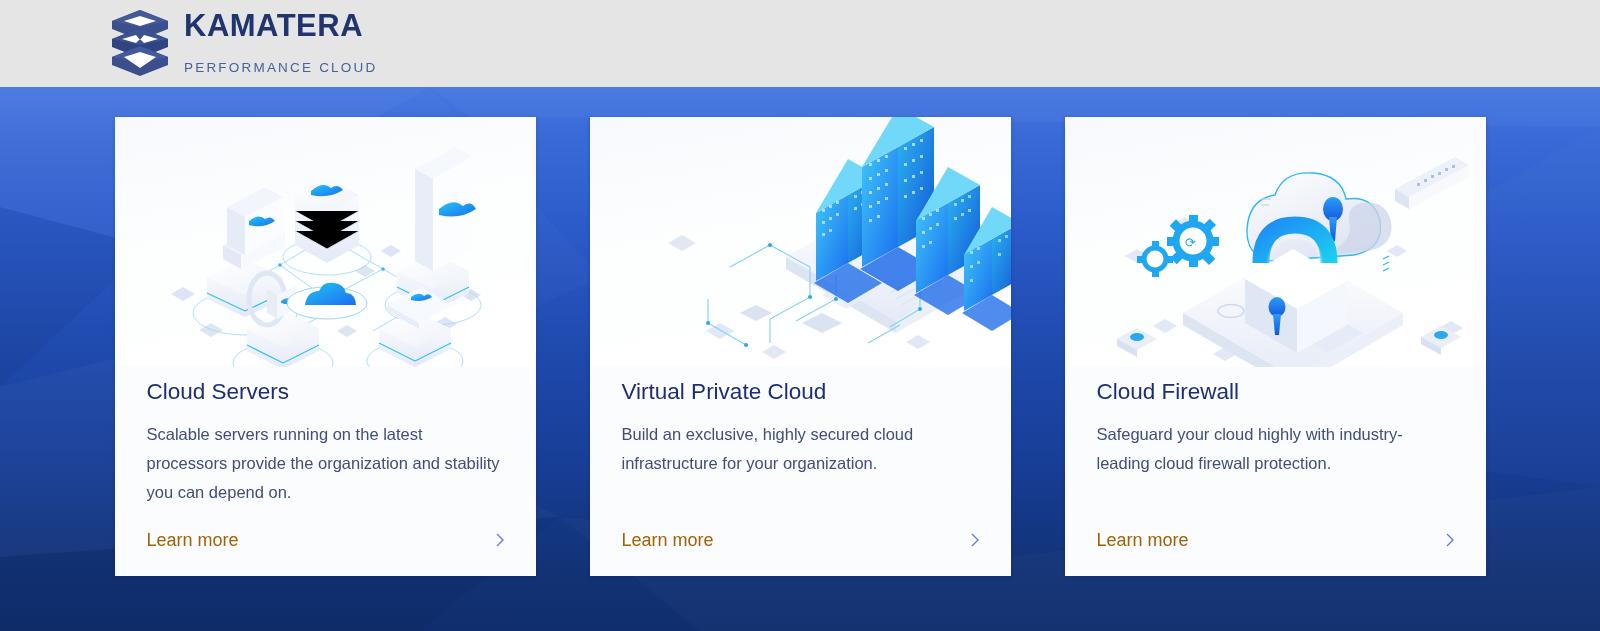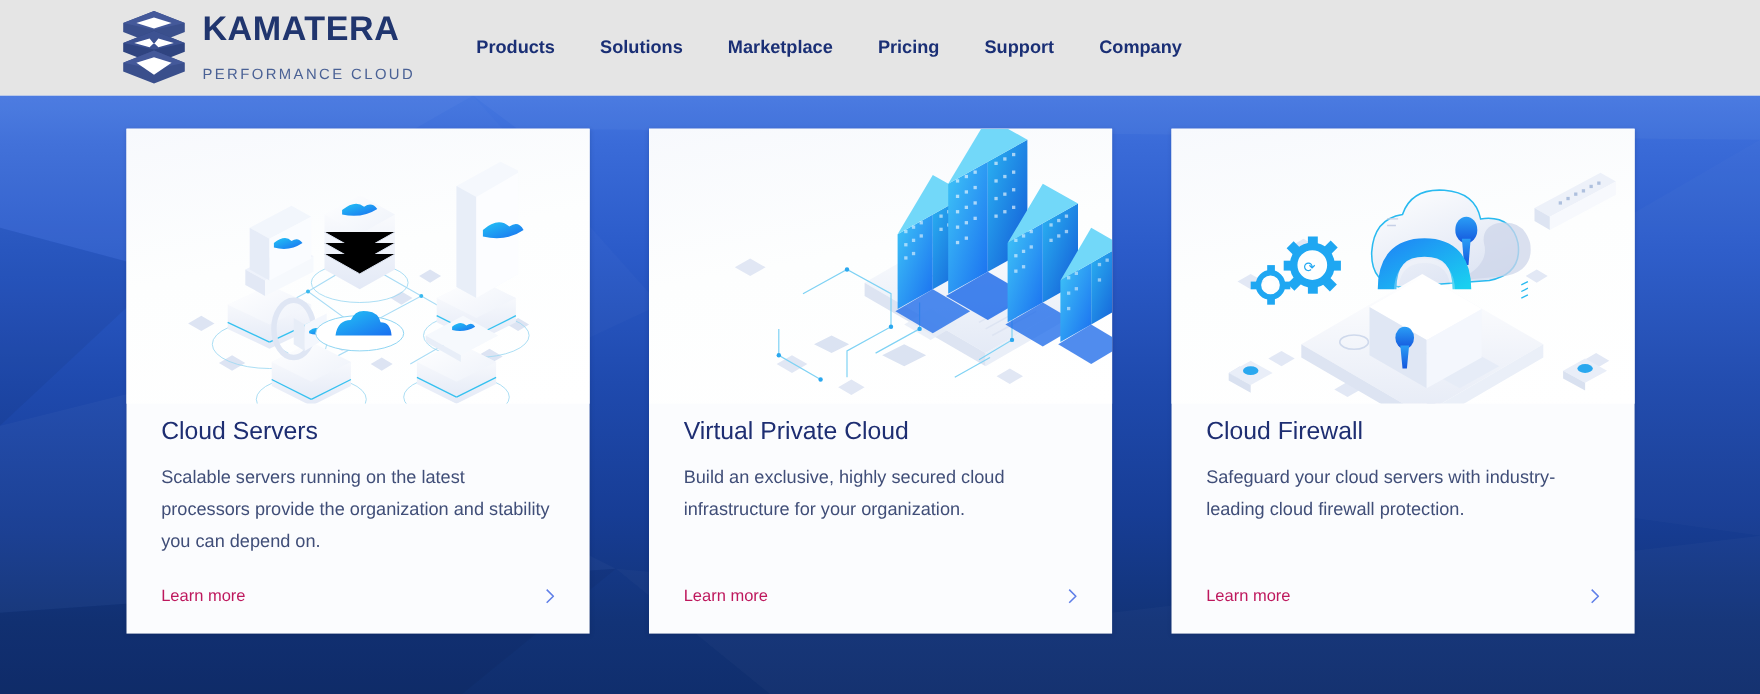--- a/index.html
+++ b/index.html
@@ -106,21 +106,21 @@
   }
   .card-desc {
     font-size: 16.5px; font-weight: 400; color: #404e78;
     line-height: 1.75; margin-top: 15px;
   }
   .card-link-row {
     position: absolute; left: 32px; right: 32px; bottom: 27px;
     display: flex; align-items: center; justify-content: space-between;
     cursor: pointer;
   }
-  .card-link-text { font-size: 15px; color: #be185d; line-height: 1; }
+  .card-link-text { font-size: 18px; color: #a16207; line-height: 1; }
   .chevron-icon { width: 8px; height: 14px; display: block; }
 </style>
 </head>
 <body>
 
 <div id="header">
 
   <div id="logo-block">
     <svg id="logo-mark" viewBox="0 0 60 70">
 
@@ -140,28 +140,20 @@
         <path d="M30 38 L58 49 L30 55 L2 49 Z" fill="#44599a"></path>
         <path d="M14 49 L30 44 L46 49 L30 60 Z" fill="#ffffff"></path>
       </g>
     </svg>
     <div id="logo-words">
       <div id="logo-wordmark">KAMATERA</div>
       <div id="logo-tagline">PERFORMANCE CLOUD</div>
     </div>
   </div>
 
-  <nav id="main-nav">
-    <div class="nav-item">Products</div>
-    <div class="nav-item">Solutions</div>
-    <div class="nav-item">Marketplace</div>
-    <div class="nav-item">Pricing</div>
-    <div class="nav-item">Support</div>
-    <div class="nav-item">Company</div>
-  </nav>
 
 </div>
 
 <div id="hero">
 
   <svg id="hero-facets" viewBox="0 0 1600 544" preserveAspectRatio="none">
     <polygon points="0,0 430,0 150,160 0,120" fill="#ffffff" opacity="0.045"></polygon>
     <polygon points="430,0 1600,0 1600,40 470,30" fill="#ffffff" opacity="0.035"></polygon>
     <polygon points="0,120 150,160 0,300" fill="#000000" opacity="0.05"></polygon>
     <polygon points="0,300 200,250 560,430 0,470" fill="#ffffff" opacity="0.028"></polygon>
@@ -561,21 +553,21 @@
           <polygon points="52,222 72,211 92,222 72,233" fill="#e9eef8"></polygon>
           <polygon points="52,222 72,233 72,240 52,229" fill="#d9e1f0"></polygon>
           <ellipse cx="72" cy="220" rx="7" ry="4" fill="#2aa8ef"></ellipse>
           <polygon points="356,220 376,209 396,220 376,231" fill="#e9eef8"></polygon>
           <polygon points="356,220 376,231 376,238 356,227" fill="#d9e1f0"></polygon>
           <ellipse cx="376" cy="218" rx="7" ry="4" fill="#2aa8ef"></ellipse>
         </svg>
       </div>
       <div class="card-body">
         <div class="card-title">Cloud Firewall</div>
-        <div class="card-desc">Safeguard your cloud servers with industry-leading cloud firewall protection.</div>
+        <div class="card-desc">Safeguard your cloud highly with industry-leading cloud firewall protection.</div>
       </div>
       <div class="card-link-row">
         <span class="card-link-text">Learn more</span>
         <svg class="chevron-icon" viewBox="0 0 8 14">
           <polyline points="1,1 7,7 1,13" fill="none" stroke="#5f7fe8" stroke-width="1.4"></polyline>
         </svg>
       </div>
     </div>
 
   </div>

